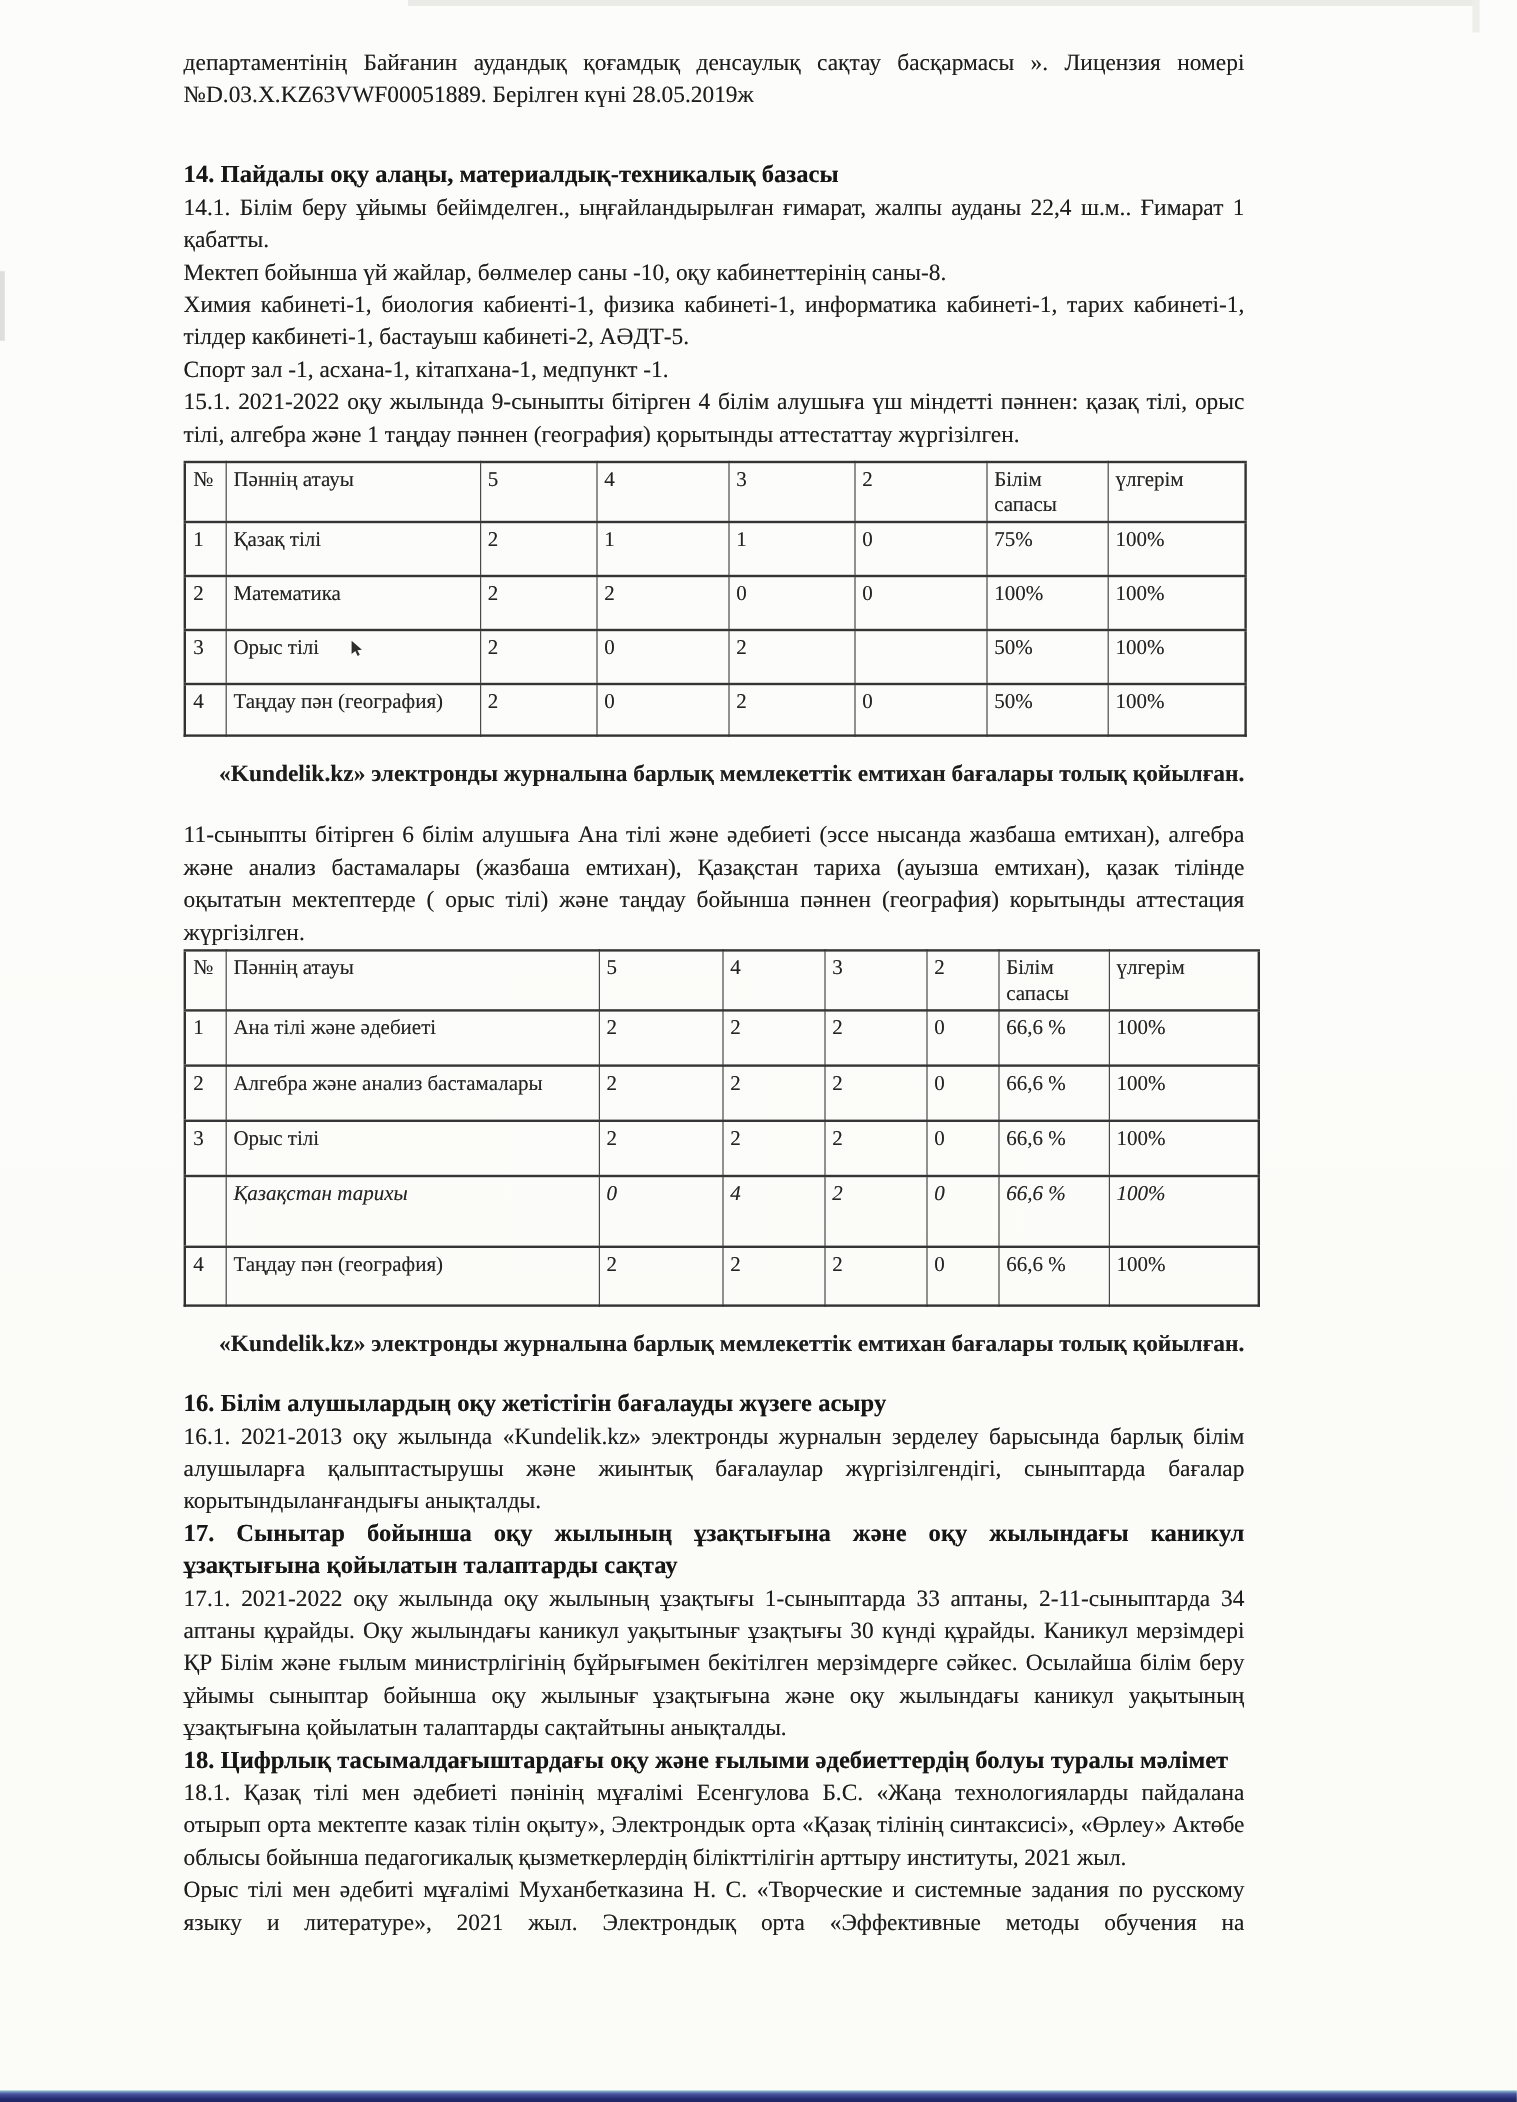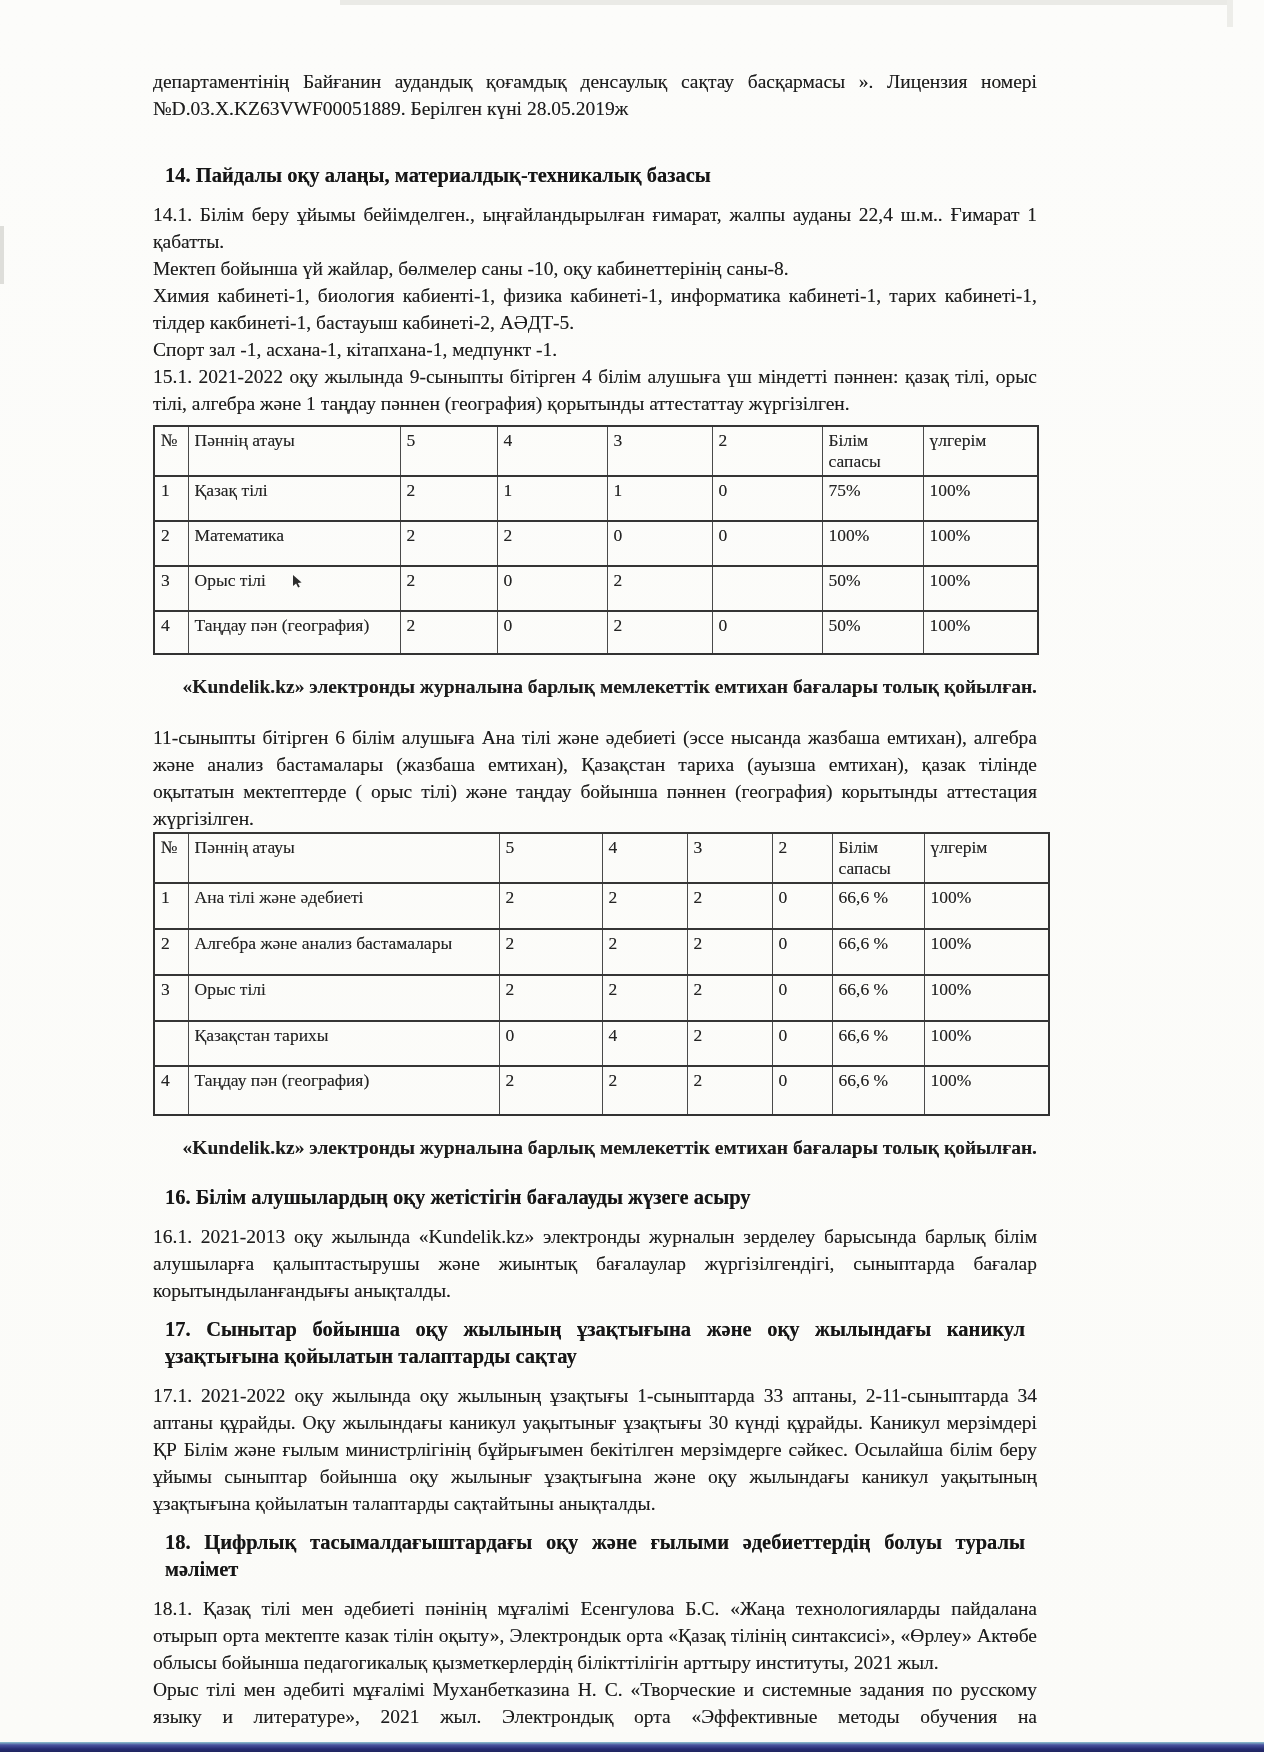--- a/index.html
+++ b/index.html
@@ -4,24 +4,24 @@
 <style>
   html,body { margin:0; padding:0; }
   body {
     width:1264px; height:1752px; position:relative;
     background:linear-gradient(180deg,#fcfcfa 0%,#fbfbf8 100%);
     font-family:"Liberation Serif","DejaVu Serif",serif;
     color:#1d1d1d;
     overflow:hidden;
   }
   .page { position:absolute; inset:0; }
-  .content { position:absolute; left:153px; top:68px; width:884px; }
+  .content { position:absolute; left:153px; top:39px; width:884px; }
 
   p { margin:0; font-size:19.5px; line-height:27px; text-align:justify; color:#1d1d1d; text-shadow:0 0 .4px rgba(20,20,20,.45); }
-  h2 { margin:12px; font-size:20.5px; line-height:27px; font-weight:bold; text-align:justify; color:#161616; text-shadow:0 0 .4px rgba(0,0,0,.5); }
+  h2 { margin:0; font-size:20.5px; line-height:27px; font-weight:bold; text-align:justify; color:#161616; text-shadow:0 0 .4px rgba(0,0,0,.5); }
 
   .mt-intro-gap { margin-top:40px; }
   .note { text-align:right; padding-left:8px; margin-top:18px;font-weight:bold; }
   .p11 { margin-top:24px; }
   .s16-h { margin-top:23px; }
   .fill-last { text-align-last:justify; }
 
   table.doc-table {
     border-collapse:collapse; table-layout:fixed;
     font-size:17.5px; line-height:21px; color:#242424;
@@ -33,21 +33,21 @@
     border:1px solid #4a4a4a; vertical-align:top; text-align:left;
     font-weight:normal; padding:3px 6px;
     text-shadow:0 0 .4px rgba(20,20,20,.4);
   }
   .doc-table tr { border-top:2px solid #353535; }
   .t1 tr.hrow { height:44px; }
   .t1 tr.r0 { height:45px; } .t1 tr.r1 { height:45px; }
   .t1 tr.r2 { height:45px; } .t1 tr.r3 { height:43px; }
   .t2 tr.hrow { height:41px; }
   .t2 tr.r0 { height:46px; } .t2 tr.r1 { height:46px; } .t2 tr.r2 { height:46px; }
-  .t2 tr.r3 { height:45px; } .t2 tr.r4 { height:49px; }
+  .t2 tr.r3 { height:59px;font-style:italic; } .t2 tr.r4 { height:49px; }
 
   .cursor-mark { display:inline-block; margin-left:26px; vertical-align:-2px; }
 
   .artifact-top    { position:absolute; left:340px; top:0; width:890px; height:5px; background:#eaeae6; }
   .artifact-top-r  { position:absolute; left:1227px; top:0; width:6px; height:27px; background:#ededE9; }
   .artifact-left   { position:absolute; left:0; top:226px; width:4px; height:58px; background:#dededa; }
   .bottom-bar {
     position:absolute; left:0; bottom:0; width:1264px; height:10px;
     background:linear-gradient(180deg,#8fc3cf 0%,#4a539f 30%,#262c72 70%,#202560 100%);
   }

